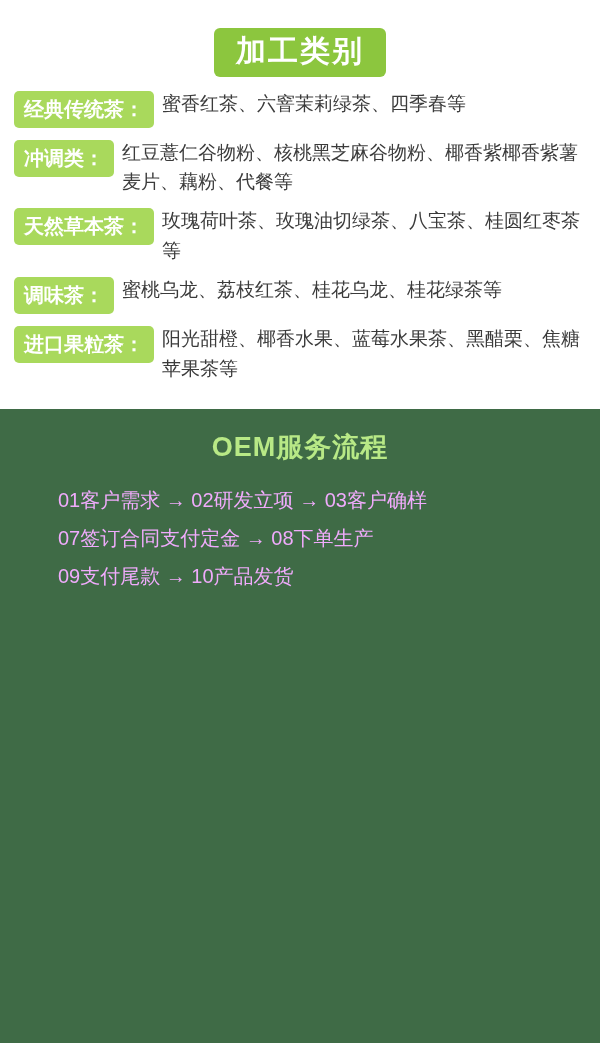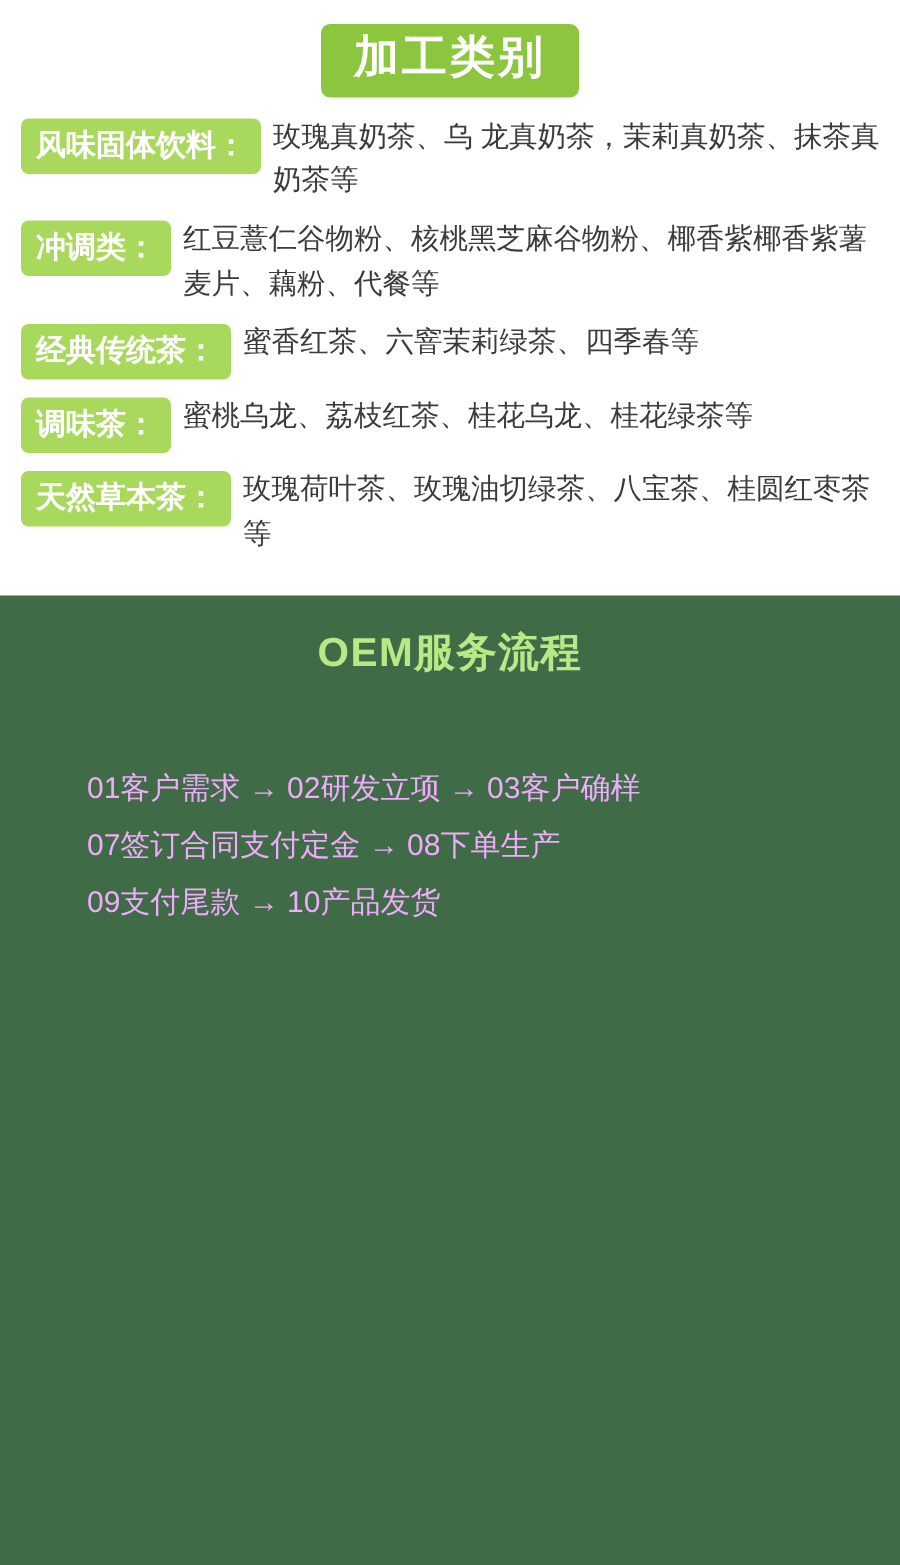--- a/index.html
+++ b/index.html
@@ -25,20 +25,21 @@
   .top-section {
     background: #ffffff;
     padding: 0 0 6px 0;
     flex: 0 0 auto;
   }
   .title-wrap {
     display: flex;
     justify-content: center;
     align-items: center;
     padding: 16px 0 12px 0;
+    margin-top: 12px;
   }
   .title-pill {
     background: #8cc63e;
     color: #ffffff;
     font-size: 30px;
     font-weight: bold;
     letter-spacing: 2px;
     padding: 6px 22px 8px 22px;
     border-radius: 6px;
     line-height: 1.15;
@@ -70,21 +71,20 @@
     word-break: break-all;
   }
   
   .bottom-section {
     background: #3f6b46;
     flex: 1 1 auto;
     padding: 14px 0 10px 0;
     display: flex;
     flex-direction: column;
     align-items: center;
-    gap: 38px;
   }
   .oem-title {
     color: #b8e986;
     font-size: 27px;
     font-weight: bold;
     letter-spacing: 1px;
     margin: 6px 0 16px 0;
     text-align: center;
   }
   .oem-lines {
@@ -103,45 +103,45 @@
 <body>
 
 <div class="page">
 
   <div class="top-section">
 
     <div class="title-wrap">
       <div class="title-pill">加工类别</div>
     </div>
 
+
     <div class="row">
-      <div class="cat-pill">风味固体饮料：</div>
-      <div class="cat-desc">玫瑰真奶茶、乌 龙真奶茶，茉莉真奶茶、抹茶真奶茶等</div>
+      <div class="cat-pill">经典传统茶：</div>
+      <div class="cat-desc">蜜香红茶、六窨茉莉绿茶、四季春等</div>
     </div>
 
     <div class="row">
       <div class="cat-pill">冲调类：</div>
       <div class="cat-desc">红豆薏仁谷物粉、核桃黑芝麻谷物粉、椰香紫椰香紫薯麦片、藕粉、代餐等</div>
     </div>
 
     <div class="row">
-      <div class="cat-pill">经典传统茶：</div>
-      <div class="cat-desc">蜜香红茶、六窨茉莉绿茶、四季春等</div>
+      <div class="cat-pill">天然草本茶：</div>
+      <div class="cat-desc">玫瑰荷叶茶、玫瑰油切绿茶、八宝茶、桂圆红枣茶等</div>
     </div>
 
     <div class="row">
       <div class="cat-pill">调味茶：</div>
       <div class="cat-desc">蜜桃乌龙、荔枝红茶、桂花乌龙、桂花绿茶等</div>
     </div>
 
     <div class="row">
-      <div class="cat-pill">天然草本茶：</div>
-      <div class="cat-desc">玫瑰荷叶茶、玫瑰油切绿茶、八宝茶、桂圆红枣茶等</div>
+      <div class="cat-pill">进口果粒茶：</div>
+      <div class="cat-desc">阳光甜橙、椰香水果、蓝莓水果茶、黑醋栗、焦糖苹果茶等</div>
     </div>
-
 
     <div class="row">
     </div>
 
   </div>
 
   <div class="bottom-section">
     <div class="oem-title">OEM服务流程</div>
     <div class="oem-lines">
       <div class="oem-line">01客户需求 → 02研发立项 → 03客户确样</div>

